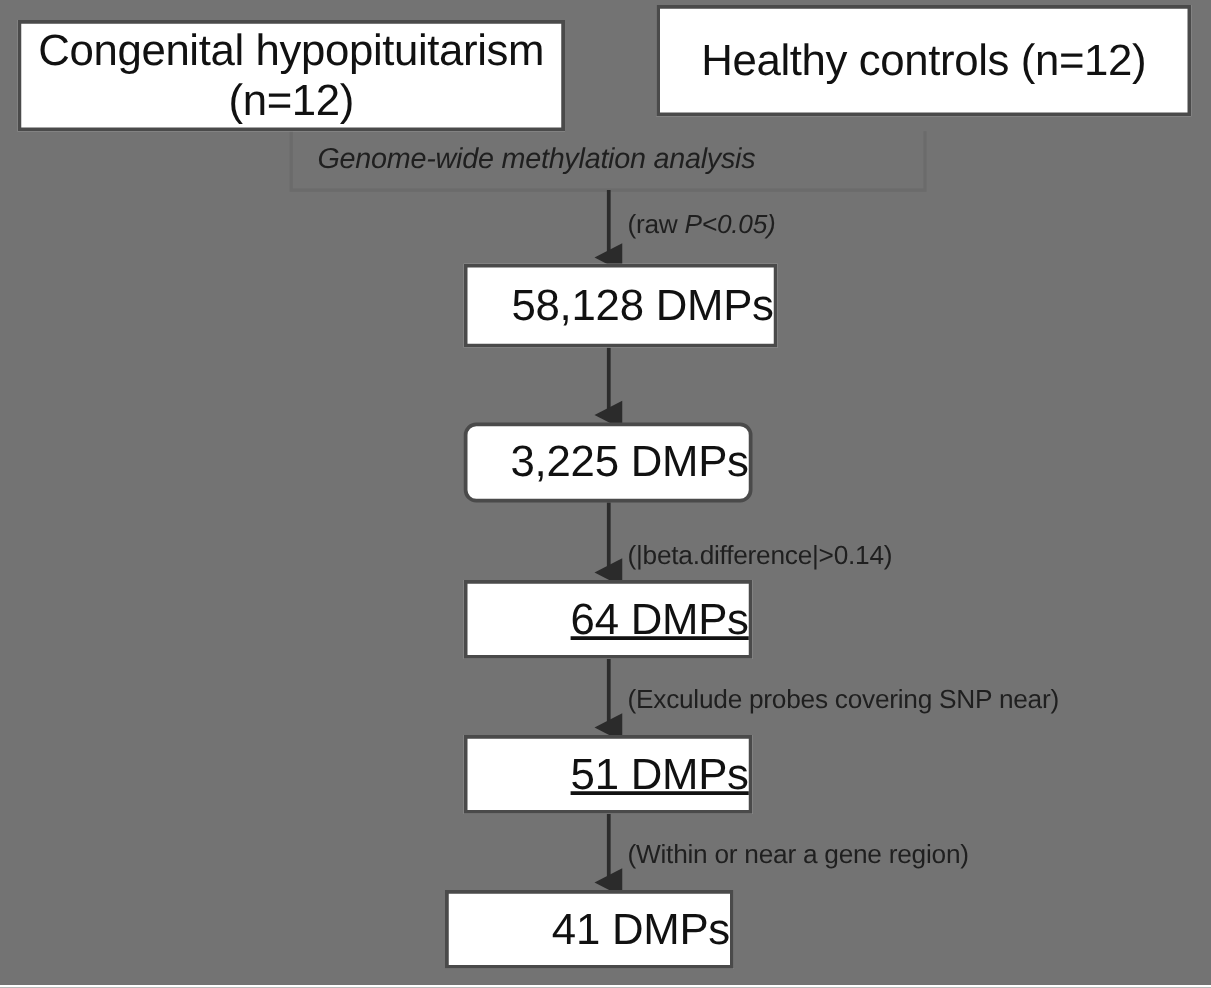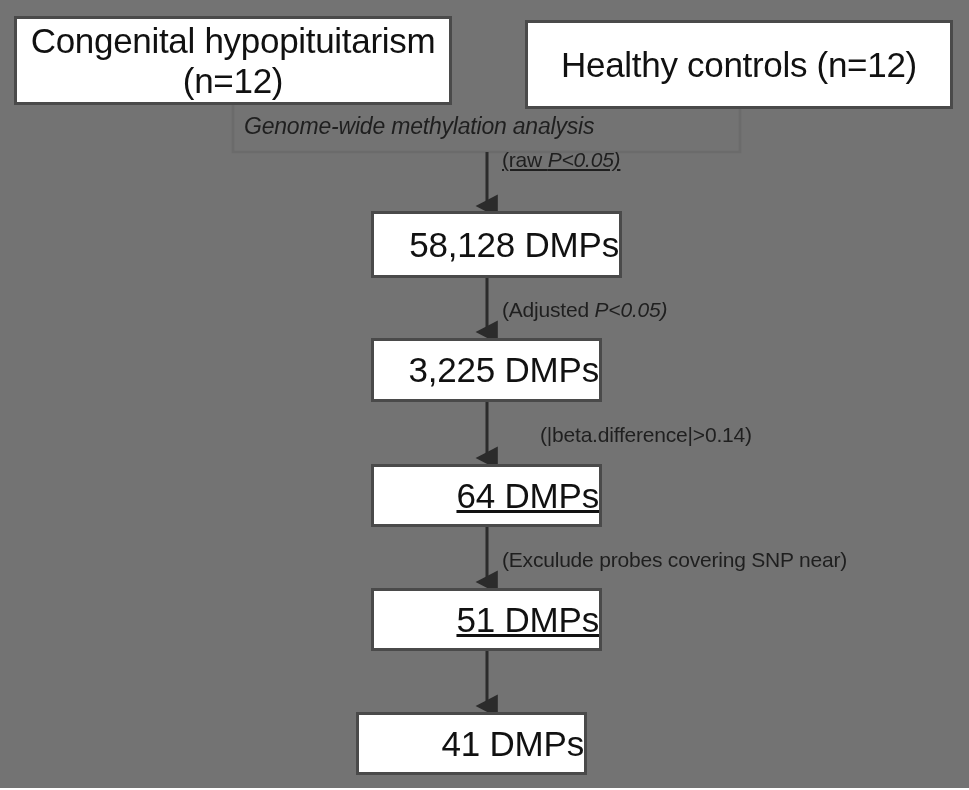--- a/index.html
+++ b/index.html
@@ -93,50 +93,50 @@
     <line x1="487" y1="527" x2="487" y2="582" stroke="#2b2b2b" stroke-width="3" marker-end="url(#arrowhead)"></line>
 
     <line x1="487" y1="651" x2="487" y2="706" stroke="#2b2b2b" stroke-width="3" marker-end="url(#arrowhead)"></line>
   </svg>
 
   <div class="node-box cohort" style="left:14px; top:16px; width:438px; height:89px;">
     <span class="node-label">Congenital hypopituitarism
 (n=12)</span>
   </div>
 
-  <div class="node-box cohort" style="left:525px; top:20px; width:428px; height:89px;">
+  <div class="node-box cohort" style="left:525px; top:4px; width:428px; height:89px;">
     <span class="node-label">Healthy controls (n=12)</span>
   </div>
 
-  <div class="merge-label" style="left:244px; top:113px;">
+  <div class="merge-label" style="left:254px; top:113px;">
     <span>Genome-wide methylation analysis</span>
   </div>
 
-  <div class="edge-label" style="left:502px; top:148px;text-decoration:underline;">
+  <div class="edge-label" style="left:502px; top:168px;">
     <span>(raw </span><span class="ital">P&lt;0.05)</span>
   </div>
 
-  <div class="edge-label" style="left:502px; top:298px;">
-    <span>(Adjusted </span><span class="ital">P&lt;0.05)</span>
-  </div>
 
-  <div class="edge-label" style="left:502px; top:423px;margin-left:38px;">
+  <div class="edge-label" style="left:502px; top:433px;">
     <span>(|beta.difference|&gt;0.14)</span>
   </div>
 
   <div class="edge-label" style="left:502px; top:548px;">
     <span>(Exculude probes covering SNP near)</span>
   </div>
 
+  <div class="edge-label" style="left:502px; top:672px;">
+    <span>(Within or near a gene region)</span>
+  </div>
 
   <div class="node-box count" style="left:371px; top:211px; width:251px; height:67px;">
     <span class="node-label">58,128 DMPs</span>
   </div>
 
-  <div class="node-box count" style="left:371px; top:338px; width:231px; height:64px;">
+  <div class="node-box count" style="left:371px; top:338px; width:231px; height:64px;border-radius:10px;">
     <span class="node-label">3,225 DMPs</span>
   </div>
 
   <div class="node-box count" style="left:371px; top:464px; width:231px; height:63px;text-decoration:underline;">
     <span class="node-label">64 DMPs</span>
   </div>
 
   <div class="node-box count" style="left:371px; top:588px; width:231px; height:63px;text-decoration:underline;">
     <span class="node-label">51 DMPs</span>
   </div>

